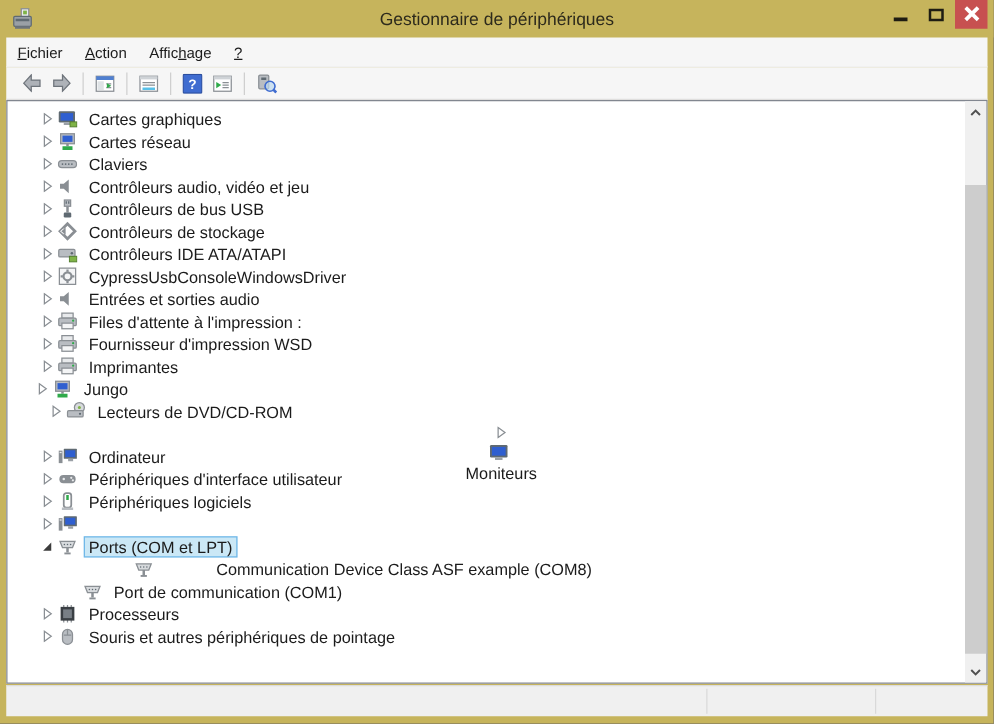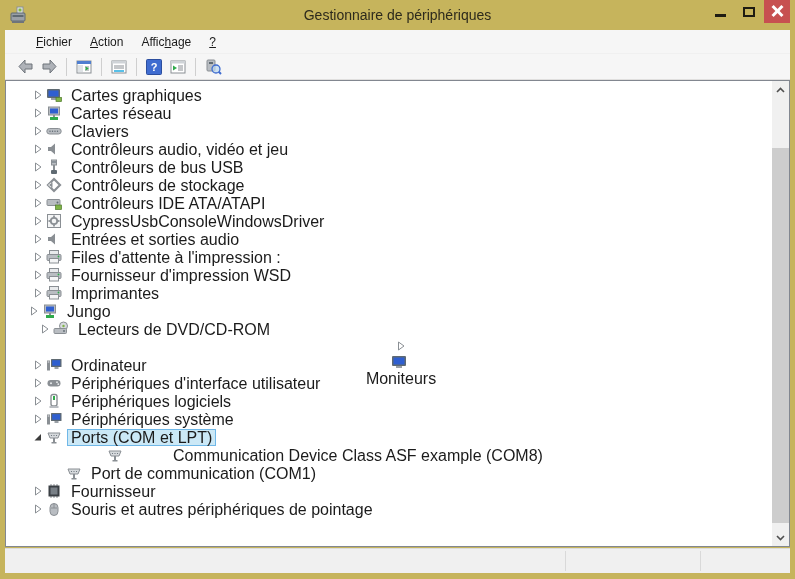--- a/index.html
+++ b/index.html
@@ -26,21 +26,21 @@
   .glyph-close { position:absolute; left:7px; top:5px; width:12px; height:12px; }
   .glyph-close::before, .glyph-close::after {
     content:""; position:absolute; left:5px; top:-1px; width:3px; height:14px; background:#fff;
   }
   .glyph-close::before { transform:rotate(45deg); }
   .glyph-close::after  { transform:rotate(-45deg); }
 
   
   .menubar {
     position:absolute; top:30px; left:5px; right:5px; height:24px;
-    background:#f6f6f6; display:flex; align-items:center; padding-left:22px;
+    background:#f6f6f6; display:flex; align-items:center; padding-left:0;
     border-bottom:1px solid #f0f0f0;
   }
   .menu-item {
     font-size:12px; color:#1b1b1b; padding:3px 9px; background:transparent; border:none;
     font-family:"Liberation Sans", sans-serif;
   }
   .menu-item u { text-decoration:underline; }
 
   
   .toolbar {
@@ -55,21 +55,21 @@
   
   .tree-panel {
     position:absolute; top:80px; left:5px; right:5px; height:467px;
     background:#fff; border:1px solid #828790;
   }
   .tree-content { position:absolute; left:0; top:0; right:17px; bottom:0; overflow:hidden; padding-top:5px; }
   .tree-row { height:18px; display:flex; align-items:center; white-space:nowrap; }
   .expander { width:16px; height:16px; flex:0 0 16px; display:flex; align-items:center; justify-content:center; }
   .tree-icon { width:16px; height:16px; flex:0 0 16px; margin-right:5px; display:flex; align-items:center; justify-content:center; }
   .tree-label {
-    font-size:16px; color:#1b1b1b; padding:1px 3px; border:1px solid transparent; line-height:13px;
+    font-size:13px; color:#1b1b1b; padding:1px 3px; border:1px solid transparent; line-height:13px;
   }
   .tree-row.selected .tree-label { background:#cbe8f6; border-color:#70b8e8; }
 
   
   .scrollbar { position:absolute; top:0; right:0; bottom:0; width:17px; background:#f0f0f0; }
   .sb-btn { position:absolute; left:0; width:17px; height:17px; display:flex; align-items:center; justify-content:center; }
   .sb-up { top:0; } .sb-down { bottom:0; }
   .sb-thumb { position:absolute; left:0; top:67px; width:17px; height:375px; background:#cdcdcd; }
 
   
@@ -487,21 +487,20 @@
           </span>
       <span class="tree-icon">
             <svg width="16" height="16" viewBox="0 0 16 16">
               <rect x="1" y="3.5" width="3" height="10" fill="#8a8f94"></rect>
               <rect x="1.7" y="4.5" width="1.6" height="1" fill="#e8eaec"></rect>
               <rect x="5" y="2" width="10.5" height="8" rx="0.5" fill="#5f6a72"></rect>
               <rect x="6.2" y="3.2" width="8" height="5.5" fill="#2f5fd0"></rect>
               <rect x="8.5" y="10" width="4" height="2" fill="#9aa0a6"></rect>
             </svg>
           </span>
-      <span class="tree-label">Périphériques système</span>
     </div>
         <div class="tree-row selected" style="padding-left: 24px;">
       <span class="expander">
             <svg width="10" height="10" viewBox="0 0 10 10">
               <polygon points="8,2 8,8.5 1.5,8.5" fill="#3c3c3c"></polygon>
             </svg>
           </span>
       <span class="tree-icon">
             <svg width="16" height="16" viewBox="0 0 16 16">
               <path d="M2 4 L14 4 L12 9 L4 9 Z" fill="#d7dadd" stroke="#8a8f94"></path>
@@ -555,21 +554,21 @@
                 <line x1="8" y1="1" x2="8" y2="3"></line>
                 <line x1="11" y1="1" x2="11" y2="3"></line>
                 <line x1="5" y1="13" x2="5" y2="15"></line>
                 <line x1="8" y1="13" x2="8" y2="15"></line>
                 <line x1="11" y1="13" x2="11" y2="15"></line>
               </g>
               <rect x="2.5" y="2.5" width="11" height="11" fill="#3a3f44"></rect>
               <rect x="4.5" y="4.5" width="7" height="7" fill="#787f86"></rect>
             </svg>
           </span>
-      <span class="tree-label">Fournisseur</span>
+      <span class="tree-label">Processeurs</span>
     </div>
         <div class="tree-row" style="padding-left: 24px;">
       <span class="expander">
             <svg width="10" height="10" viewBox="0 0 10 10">
               <polygon points="2.5,1 8,5 2.5,9" fill="#fff" stroke="#8a8f94" stroke-width="1"></polygon>
             </svg>
           </span>
       <span class="tree-icon">
             <svg width="16" height="16" viewBox="0 0 16 16">
               <rect x="4" y="2.5" width="8" height="12" rx="4" fill="#b9bdc2" stroke="#8a8f94"></rect>

